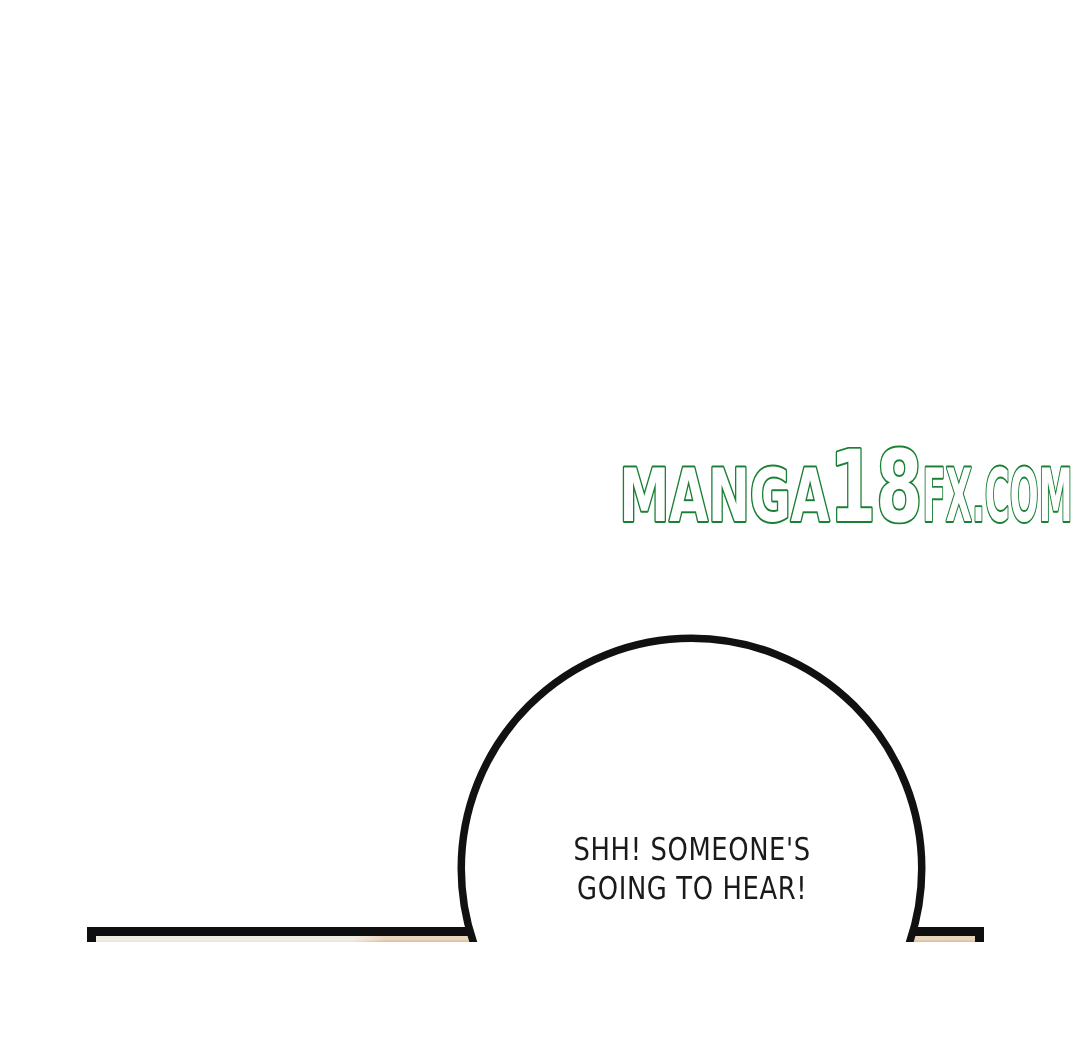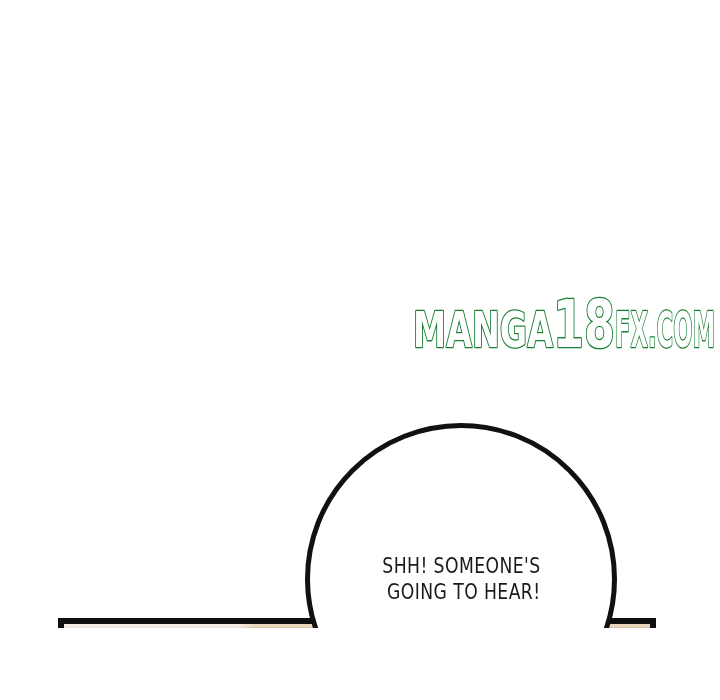--- a/index.html
+++ b/index.html
@@ -62,21 +62,21 @@
     border: 5px solid #111111;
     border-radius: 50%;
     background: #ffffff;
     z-index: 3;
     display: flex;
     flex-direction: column;
     align-items: center;
     justify-content: center;
   }
   .bubble-text {
-    text-align: right;
+    text-align: center;
     color: #1a1a1a;
     font-size: 21px;
     line-height: 26px;
     font-weight: 500;
     letter-spacing: 0.5px;
     white-space: nowrap;
   }
   .bubble-line {
     display: block;
     transform: scaleX(0.82);

